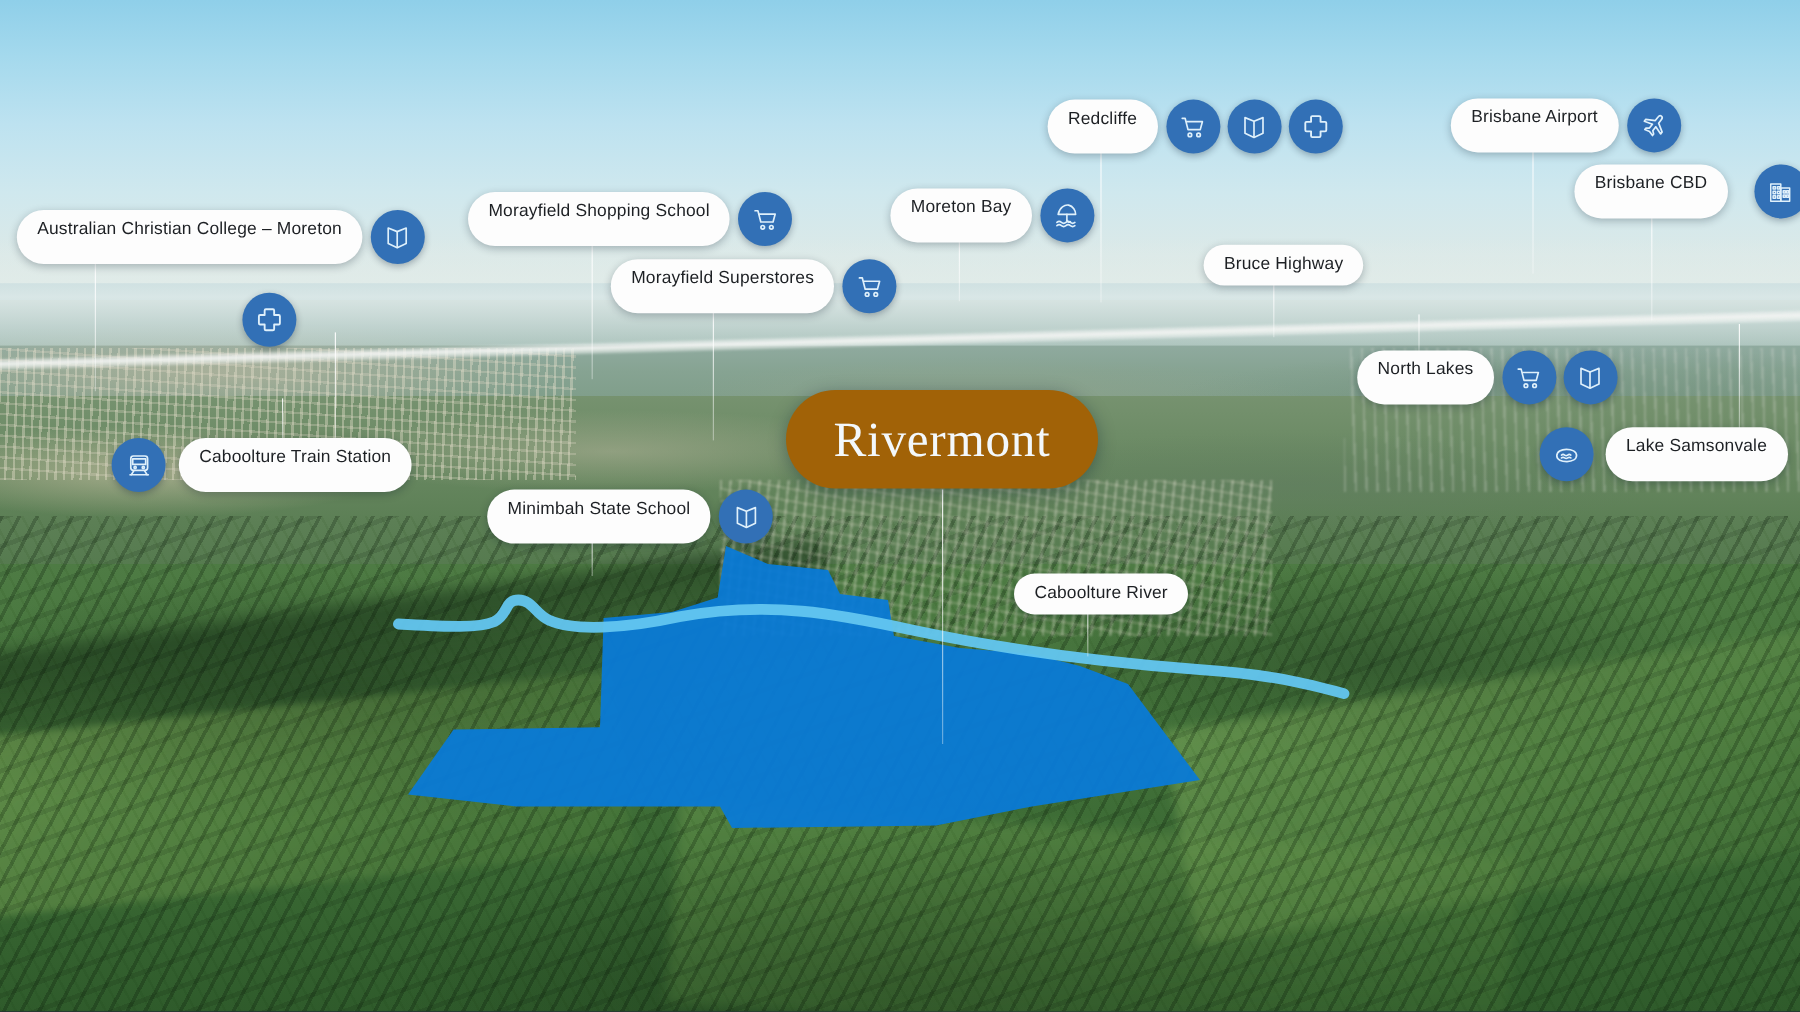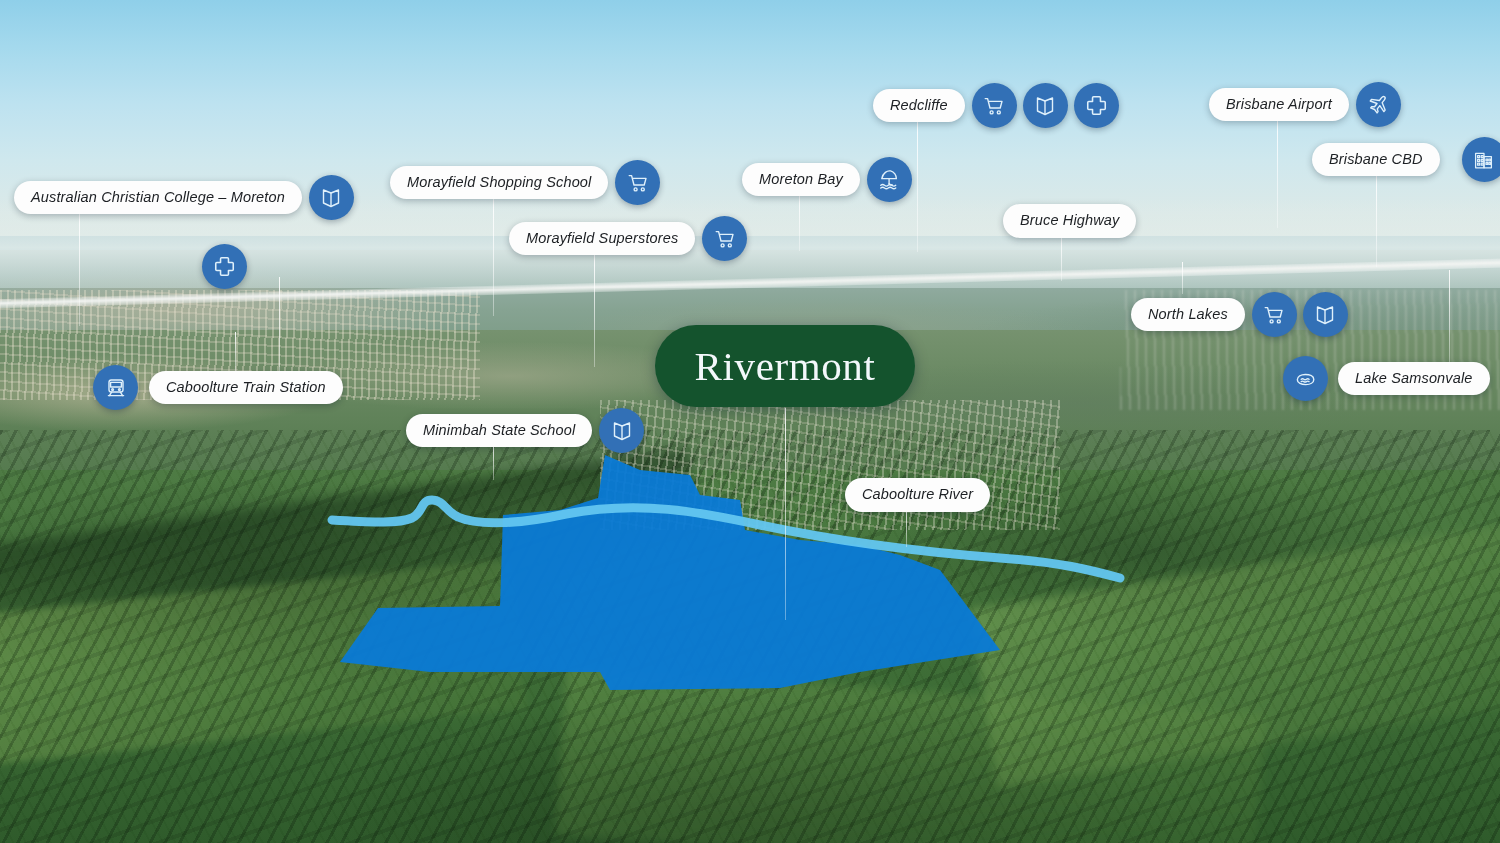--- a/index.html
+++ b/index.html
@@ -98,21 +98,21 @@
     background: linear-gradient(to bottom, rgba(255,255,255,.25), #f2f4f2 45%, rgba(255,255,255,.30));
     transform: rotate(-1.55deg);
     transform-origin: left center;
     filter: blur(.7px);
   }
 
   
   .geo-layer { position:absolute; inset:0; }
 
   
-  .pin { position:absolute; display:flex; align-items:center; gap:7px;font-style:italic; }
+  .pin { position:absolute; display:flex; gap:7px; }
 
   .chip {
     background:#fdfdfd;
     border-radius:999px;
     padding:9px 17px 10px;
     font-size:14.5px;
     line-height:1;
     color:#1d2024;
     letter-spacing:.15px;
     white-space:nowrap;
@@ -134,21 +134,21 @@
     position:absolute;
     width:1.4px;
     background: linear-gradient(to bottom, rgba(255,255,255,.92), rgba(255,255,255,.35));
   }
 
   
   #title-badge {
     position:absolute;
     left:655px; top:325px;
     width:260px; height:82px;
-    background:#14532d;
+    background:#a16207;
     border-radius:999px;
     display:flex; align-items:center; justify-content:center;
     box-shadow: 0 3px 14px rgba(6,26,44,.35);
   }
   #title-badge .title-text {
     font-family:"Liberation Serif", serif;
     font-size:41px;
     color:#f3f8fb;
     letter-spacing:.6px;
   }

